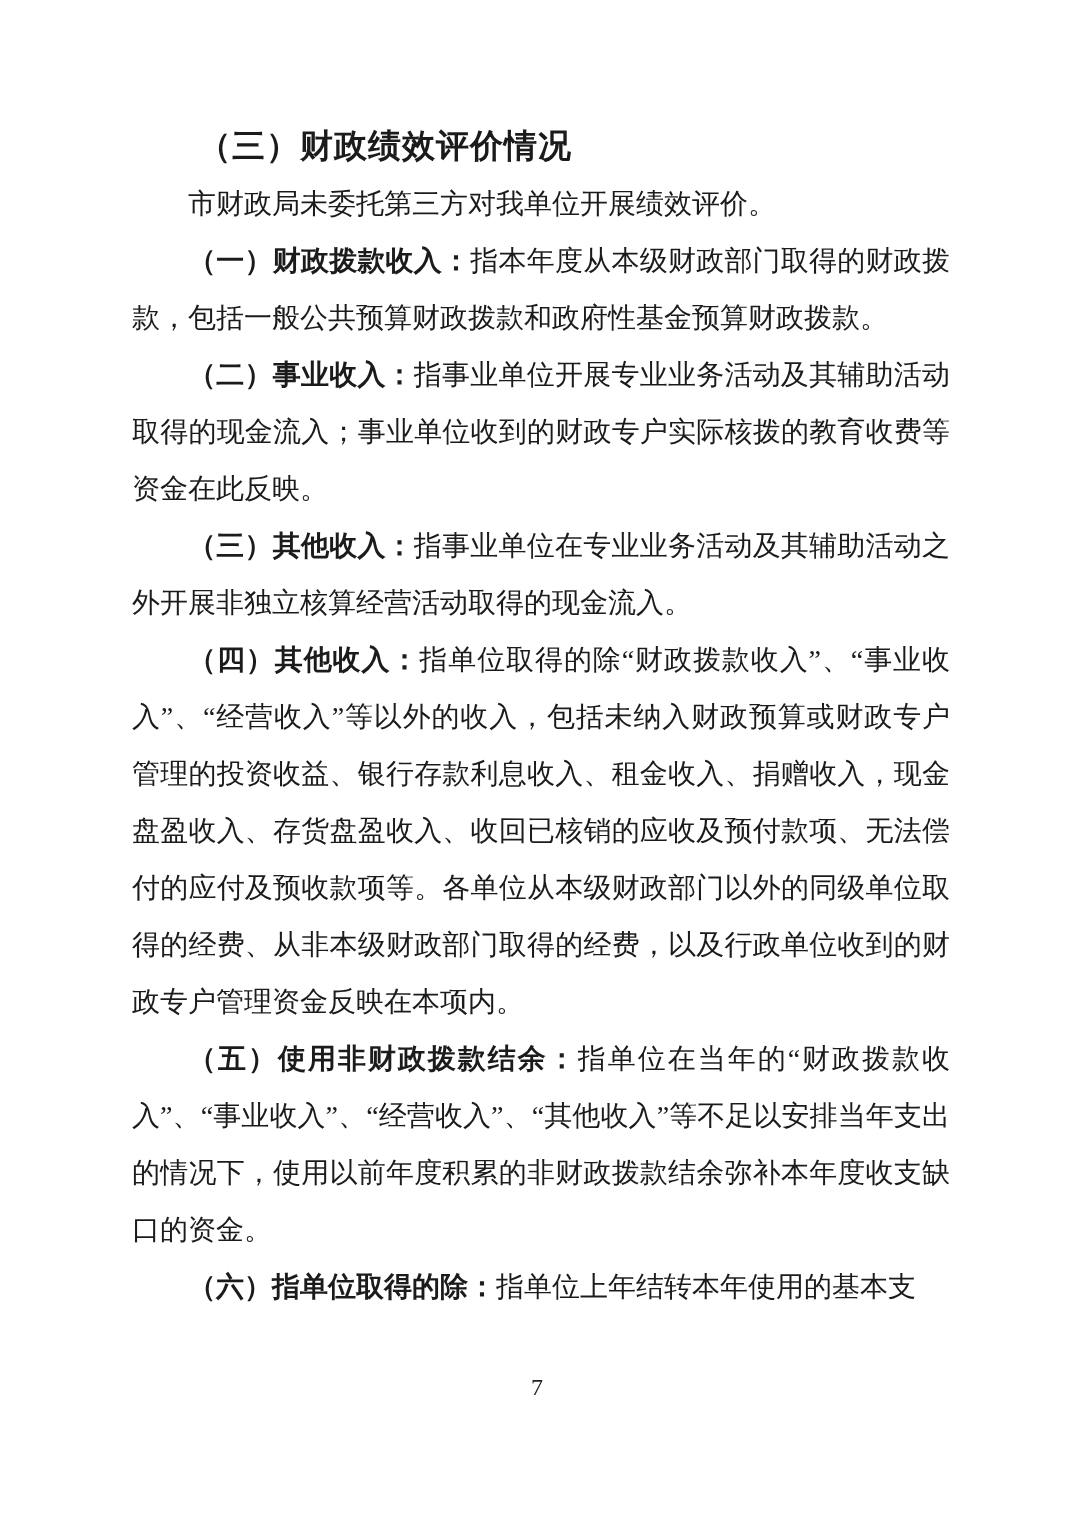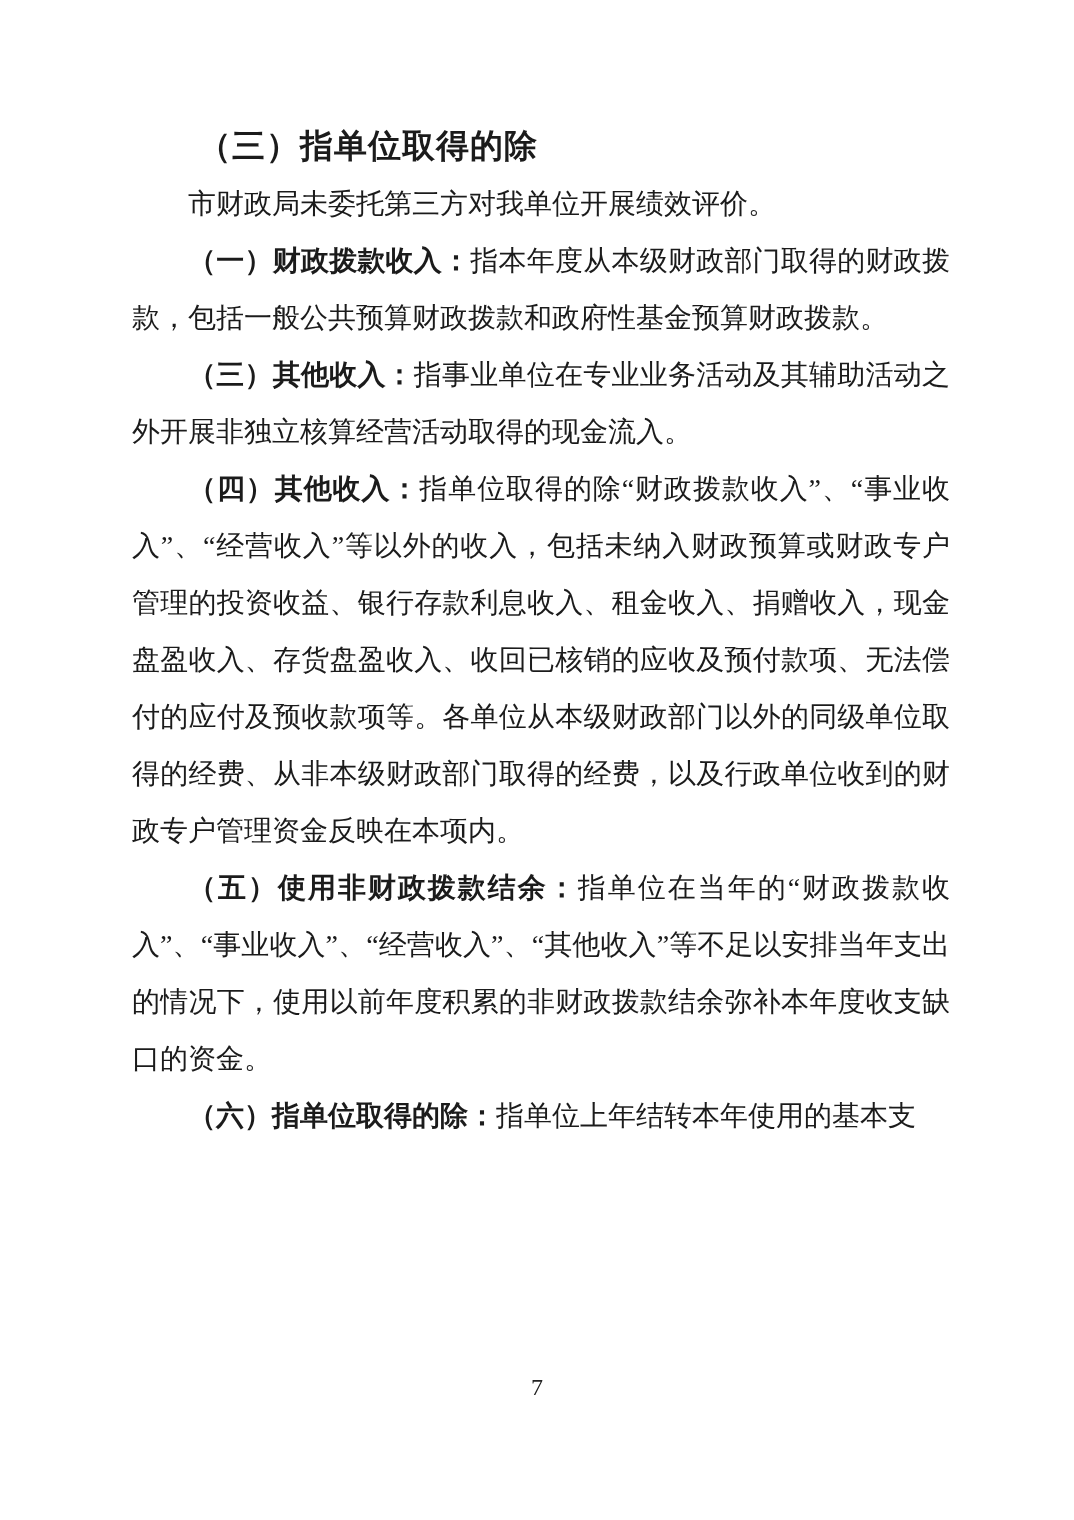--- a/index.html
+++ b/index.html
@@ -59,27 +59,28 @@
     font-size: 24px;
     line-height: 30px;
     color: #222222;
   }
 </style>
 </head>
 <body>
 
 <div class="page-content">
 
-  <h2 class="heading-kai">（三）指单位取得的除</h2>
+  <h2 class="heading-kai">（三）财政绩效评价情况</h2>
 
   <p class="para">市财政局未委托第三方对我单位开展绩效评价。</p>
 
 
   <p class="para"><span class="term-label">（一）财政拨款收入：</span><span>指本年度从本级财政部门取得的财政拨款，包括一般公共预算财政拨款和政府性基金预算财政拨款。</span></p>
 
+  <p class="para"><span class="term-label">（二）事业收入：</span><span>指事业单位开展专业业务活动及其辅助活动取得的现金流入；事业单位收到的财政专户实际核拨的教育收费等资金在此反映。</span></p>
 
   <p class="para"><span class="term-label">（三）其他收入：</span><span>指事业单位在专业业务活动及其辅助活动之外开展非独立核算经营活动取得的现金流入。</span></p>
 
   <p class="para"><span class="term-label">（四）其他收入：</span><span>指单位取得的除“财政拨款收入”、“事业收入”、“经营收入”等以外的收入，包括未纳入财政预算或财政专户管理的投资收益、银行存款利息收入、租金收入、捐赠收入，现金盘盈收入、存货盘盈收入、收回已核销的应收及预付款项、无法偿付的应付及预收款项等。各单位从本级财政部门以外的同级单位取得的经费、从非本级财政部门取得的经费，以及行政单位收到的财政专户管理资金反映在本项内。</span></p>
 
   <p class="para"><span class="term-label">（五）使用非财政拨款结余：</span><span>指单位在当年的“财政拨款收入”、“事业收入”、“经营收入”、“其他收入”等不足以安排当年支出的情况下，使用以前年度积累的非财政拨款结余弥补本年度收支缺口的资金。</span></p>
 
   <p class="para"><span class="term-label">（六）指单位取得的除：</span><span>指单位上年结转本年使用的基本支</span></p>
 
 </div>

